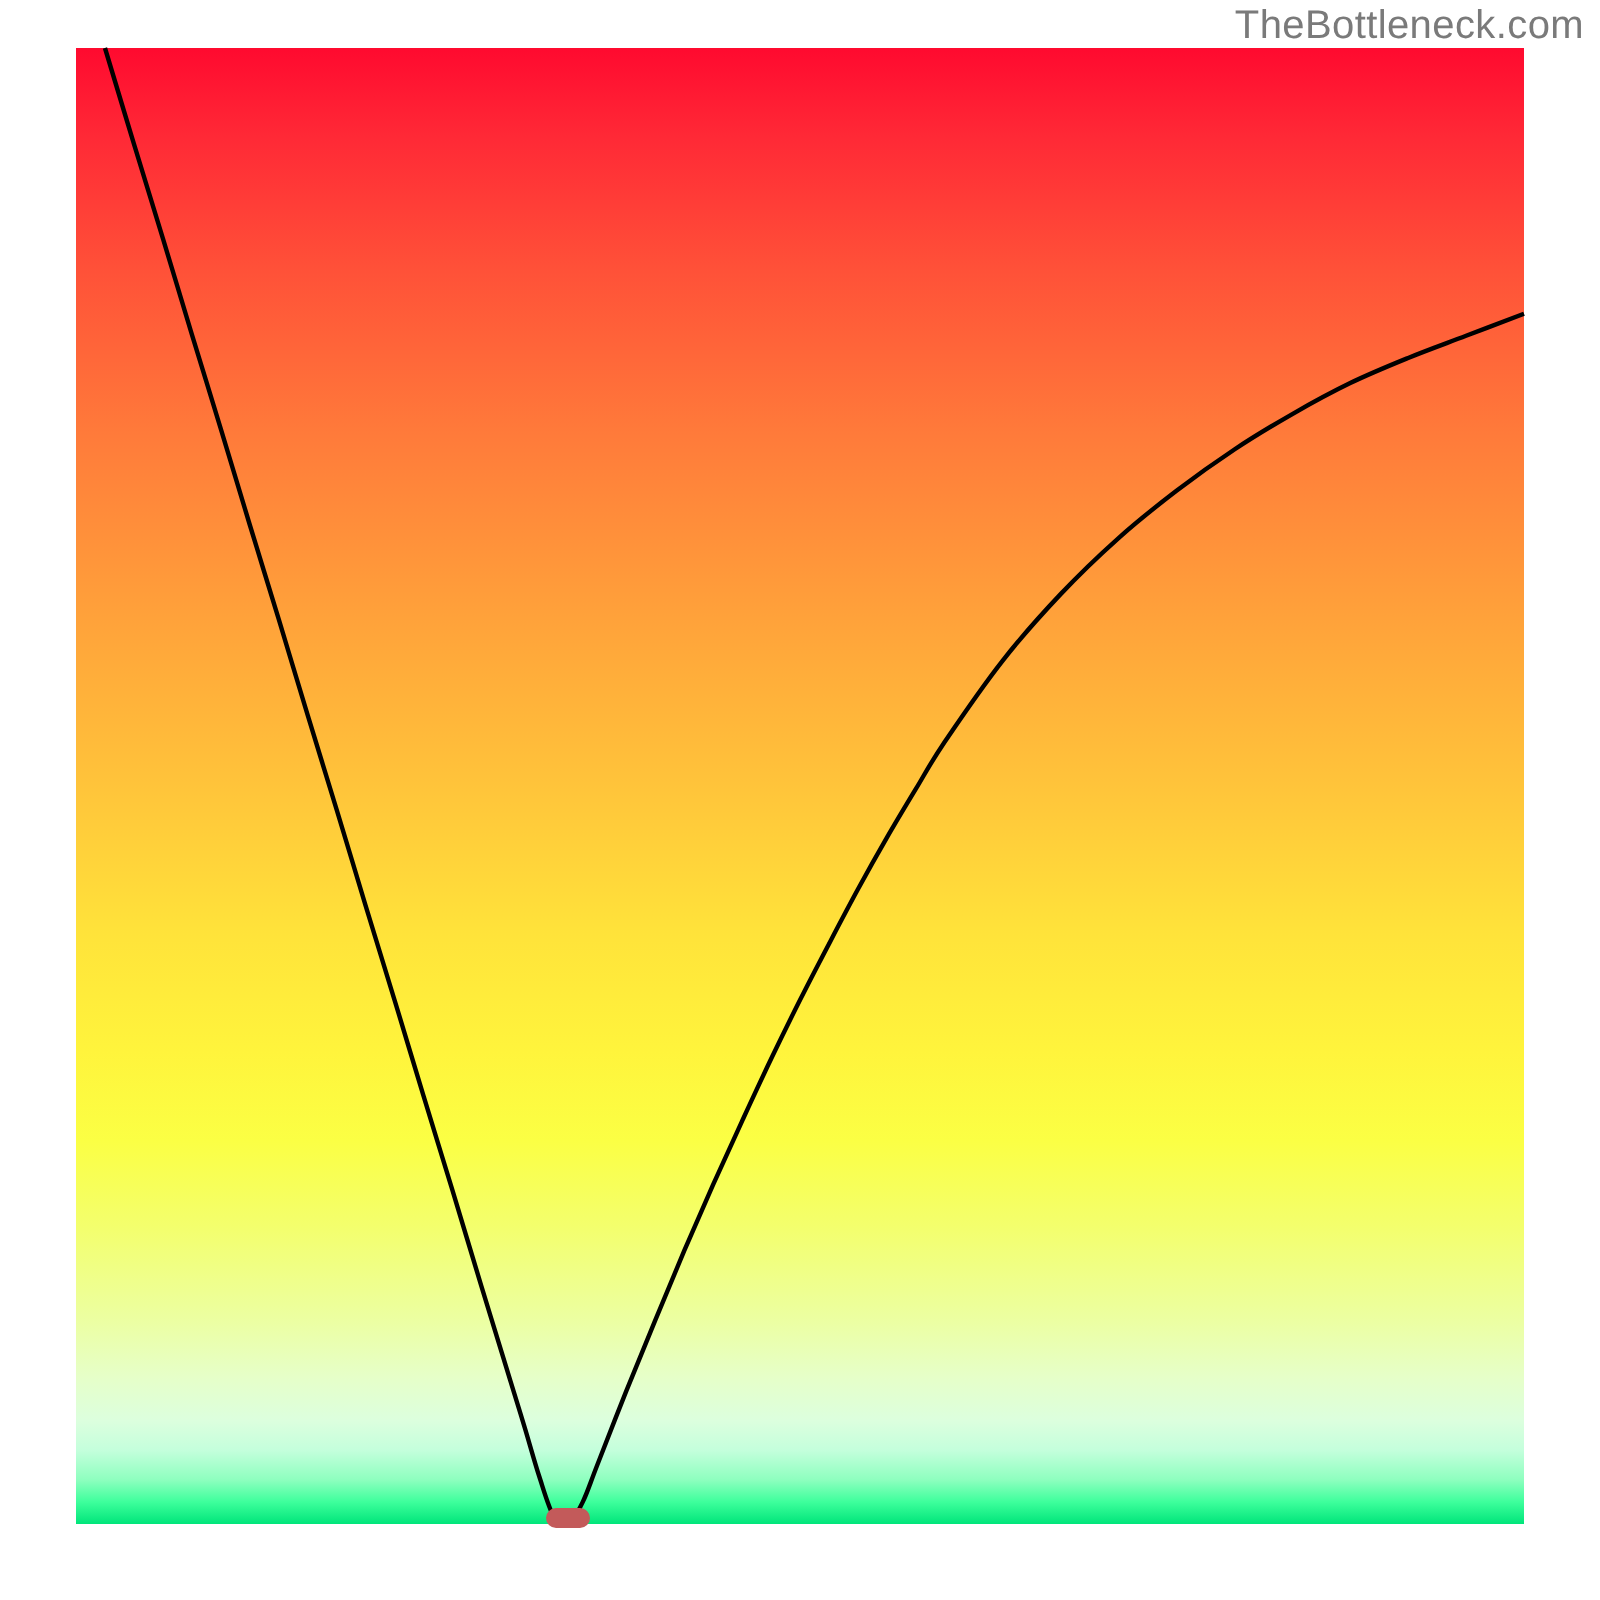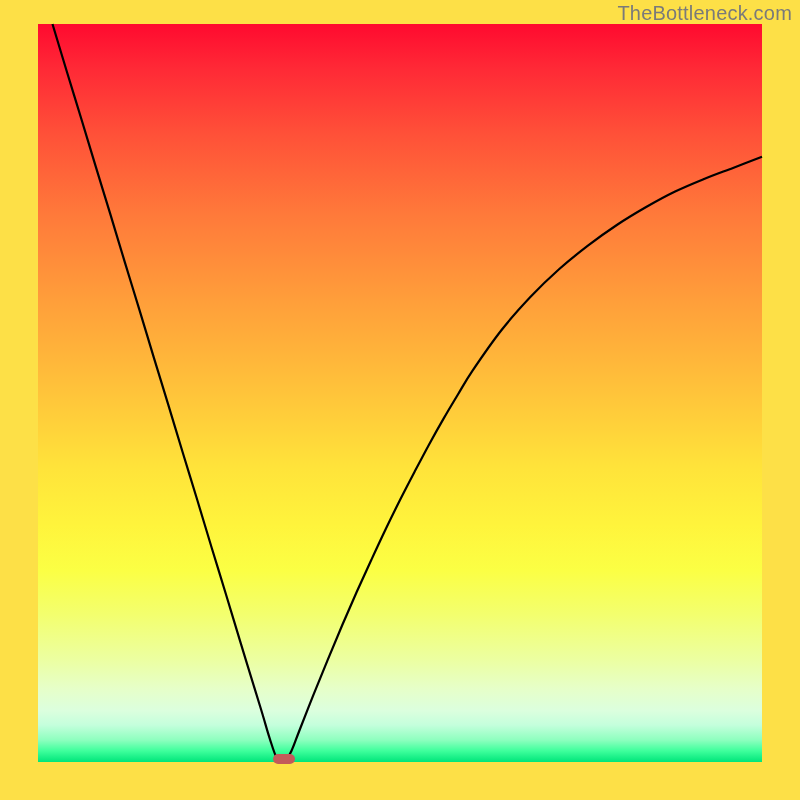--- a/index.html
+++ b/index.html
@@ -10,21 +10,21 @@
     background: #000;
     overflow: hidden;
     font-family: Arial, Helvetica, sans-serif;
   }
   .frame {
     position: absolute;
     left: 0;
     top: 0;
     width: 800px;
     height: 800px;
-    background: #fde047;
+    background: #ffffff;
   }
   .plot {
     position: absolute;
     left: 38px;
     top: 24px;
     width: 724px;
     height: 738px;
     background: linear-gradient(to bottom,
       #ff0a2f 0%,
       #ff2936 6%,

